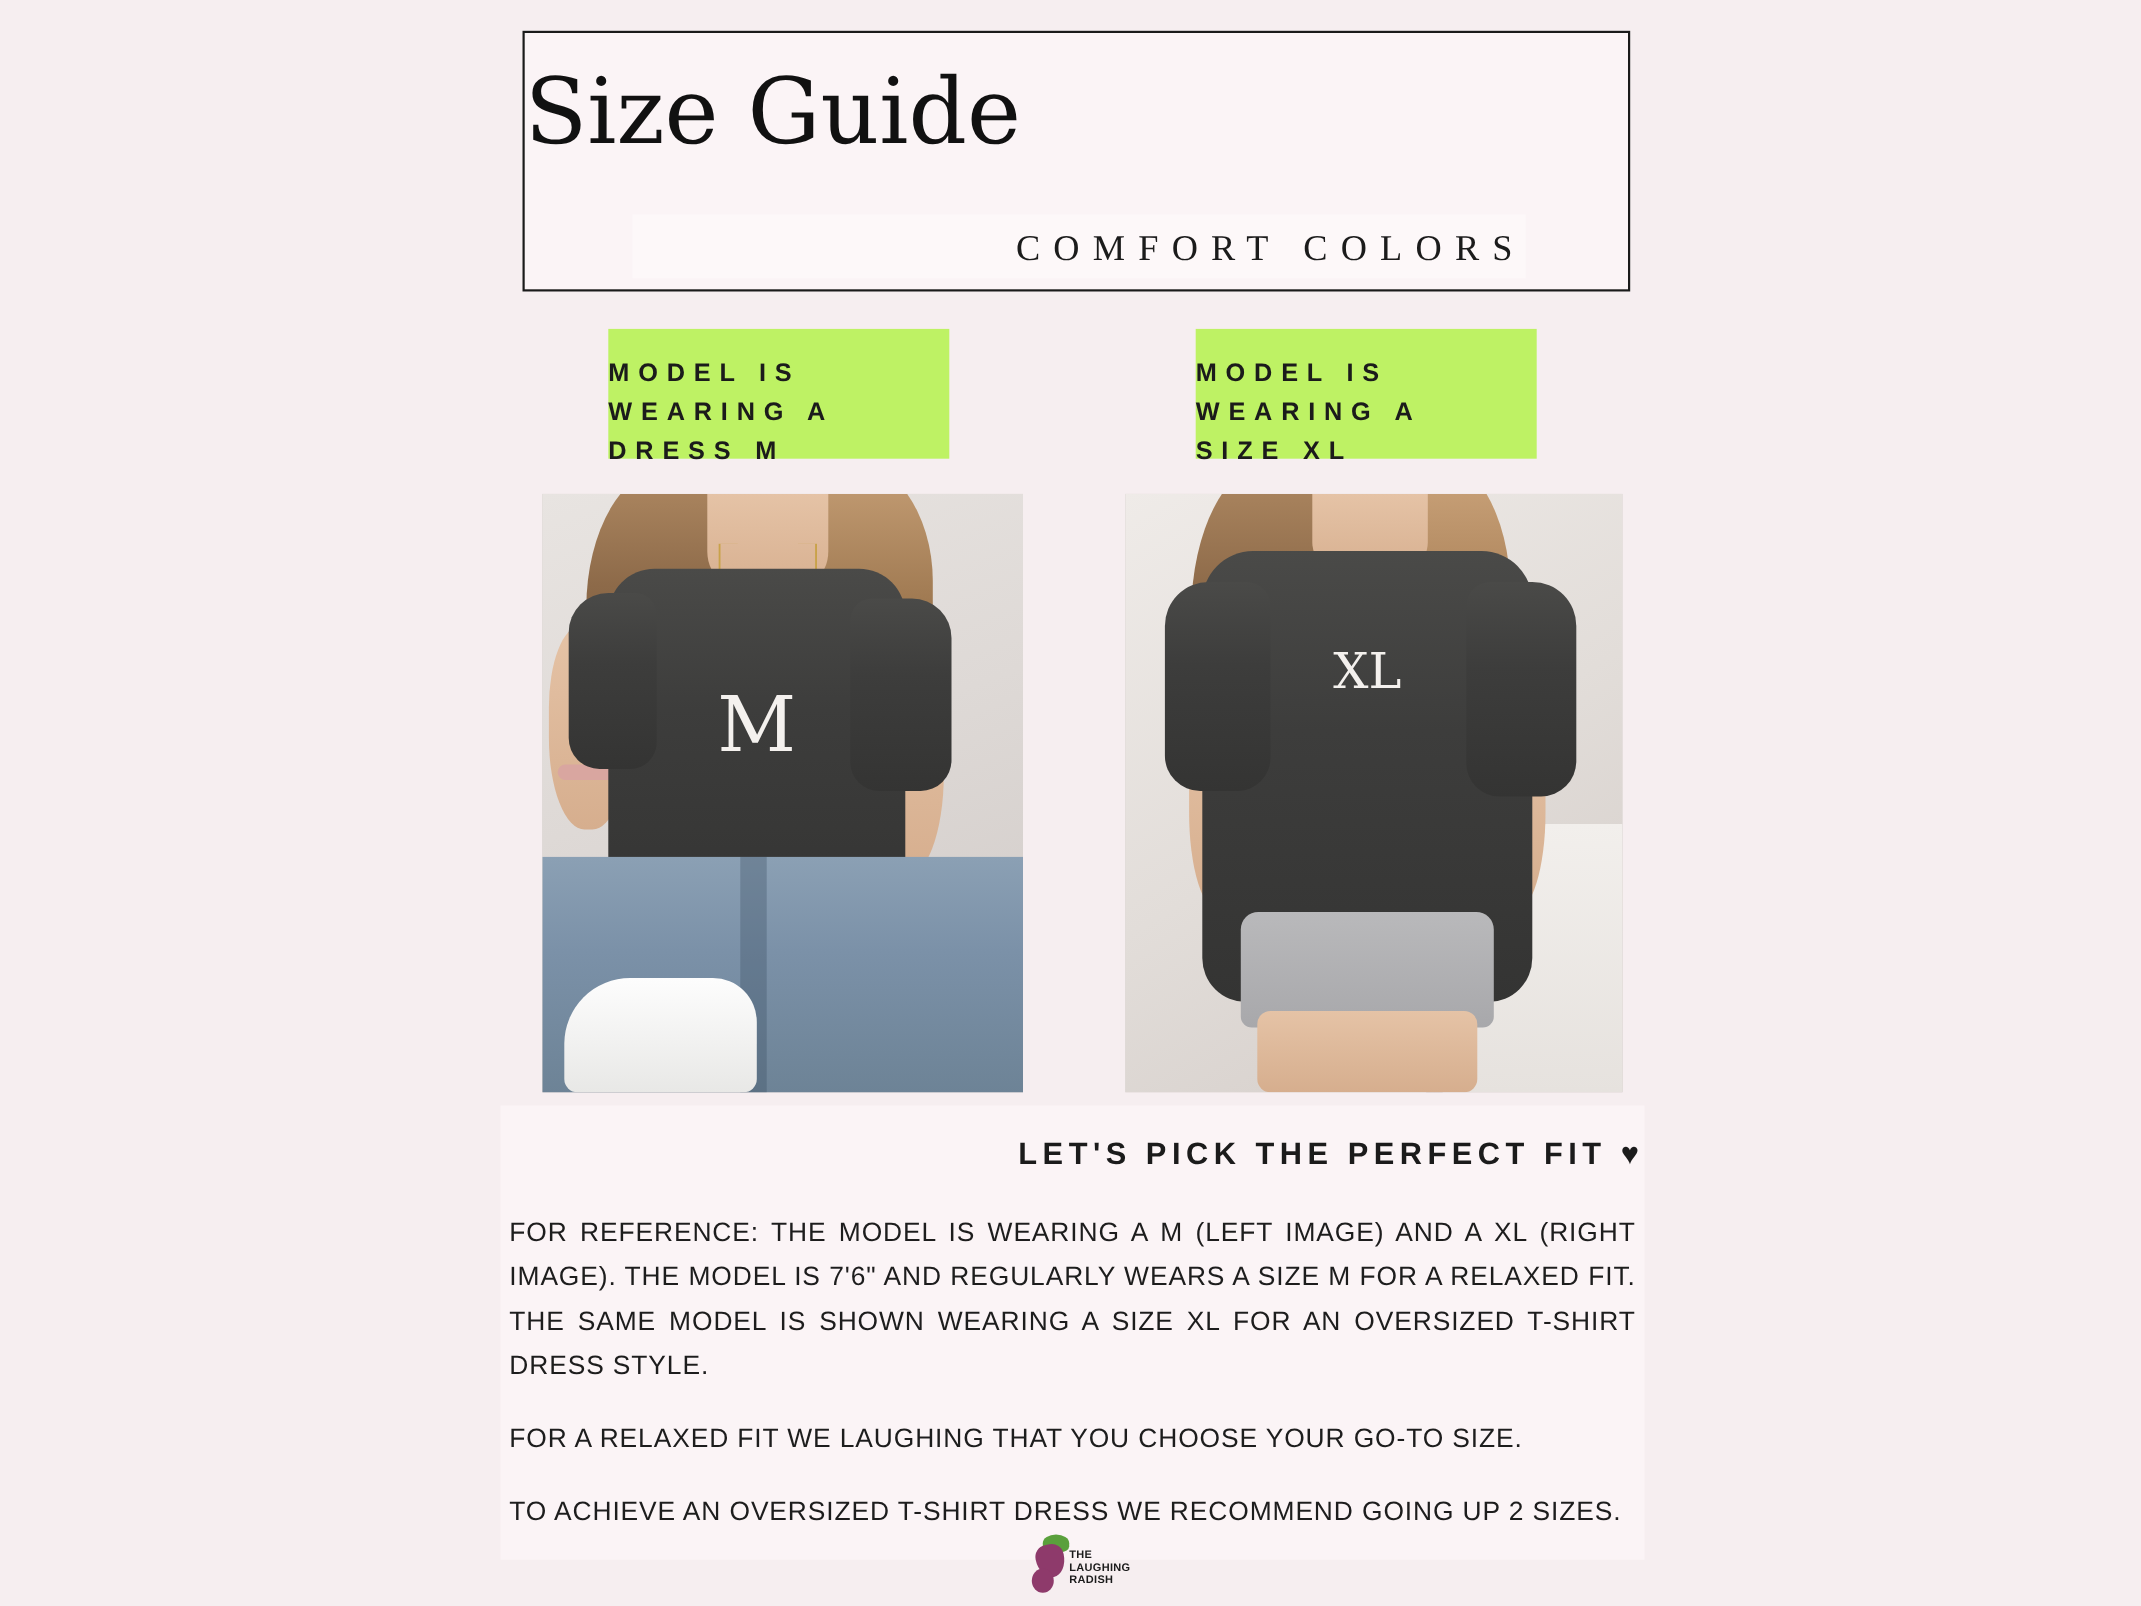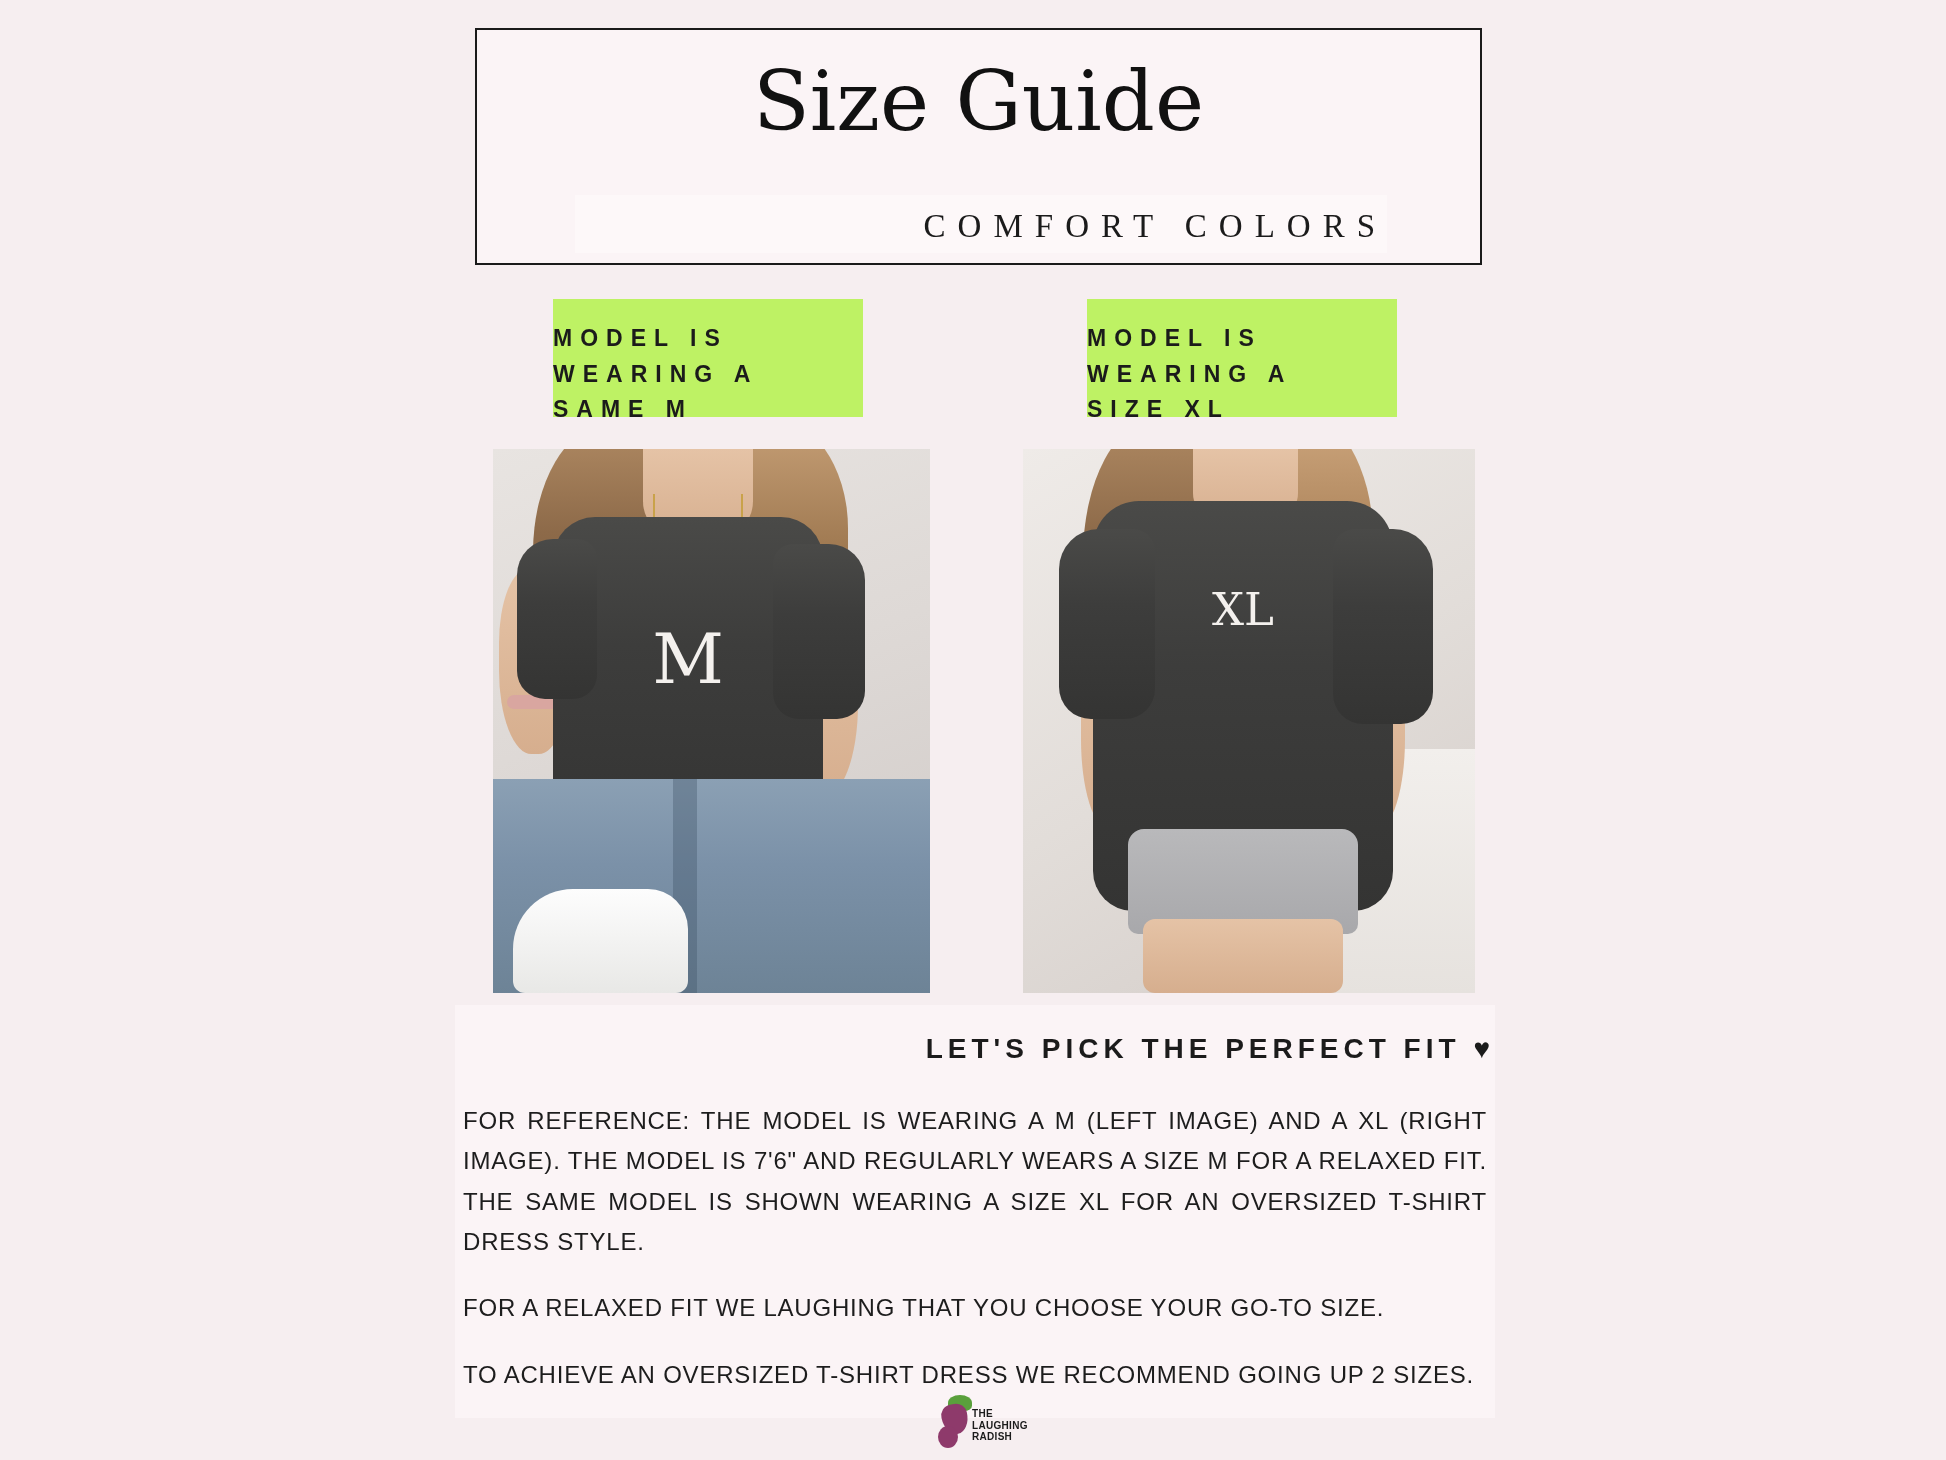--- a/index.html
+++ b/index.html
@@ -32,21 +32,20 @@
     height: 237px;
     border: 2px solid #1a1a1a;
     background: #fbf4f6;
     box-sizing: border-box;
   }
   .header-title {
     position: absolute;
     left: 0;
     top: 30px;
     width: 100%;
-    text-align: center;
     font-family: "DejaVu Serif", "Liberation Serif", serif;
     font-size: 83px;
     line-height: 1.0;
     color: #111;
     letter-spacing: 0px;
   }
   .header-sub-band {
     position: absolute;
     left: 98px;
     top: 165px;
@@ -224,21 +223,21 @@
   <div class="header-box">
     <div class="header-title">Size Guide</div>
     <div class="header-sub-band">
       <div class="header-sub">COMFORT COLORS</div>
     </div>
   </div>
 
   <div class="label-band" id="label-left">
     <div class="line">MODEL IS</div>
     <div class="line">WEARING A</div>
-    <div class="line">SAME M</div>
+    <div class="line">DRESS M</div>
   </div>
 
   <div class="label-band" id="label-right">
     <div class="line">MODEL IS</div>
     <div class="line">WEARING A</div>
     <div class="line">SIZE XL</div>
   </div>
 
   <div class="photo" id="photo-left">
     <div class="bg-wall"></div>

